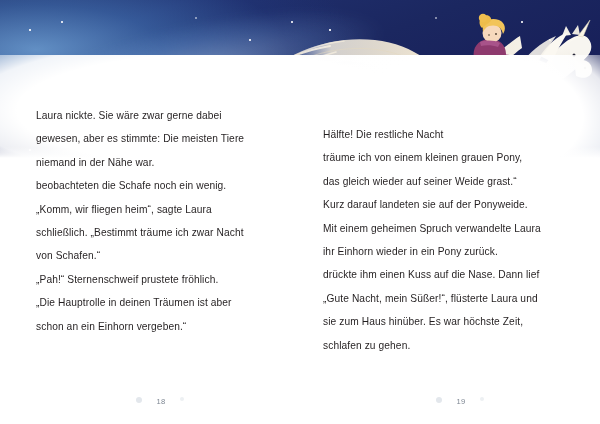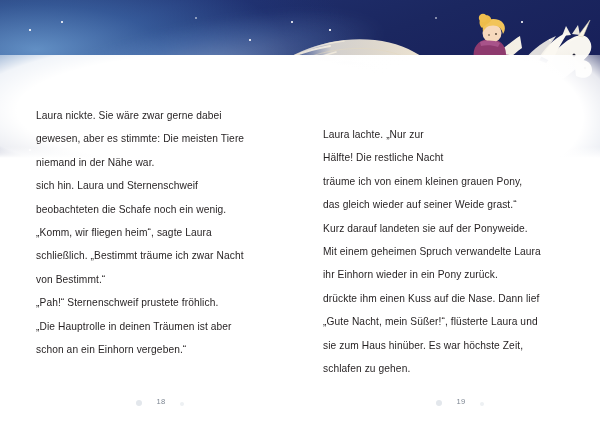--- a/index.html
+++ b/index.html
@@ -133,21 +133,21 @@
   .col-left  { left: 36px;  top: 6px;   width: 252px; }
   .col-right { left: 323px; top: 25px;  width: 252px; }
   .para { margin: 0; }
   .para + .para { margin-top: 3px; }
 
   
   .folio {
     position: absolute;
     bottom: 18px;
     display: flex;
-    align-items: flex-end;
+    align-items: flex-start;
     justify-content: center;
     gap: 14px;
     color: #9aa2ad;
     font-size: 7.6px;
     letter-spacing: .4px;
   }
   .folio-left  { left: 120px; width: 80px; }
   .folio-right { left: 420px; width: 80px; margin-top: 12px; }
   .folio .num { color: #7d8692; }
   .folio .dot {
@@ -304,32 +304,30 @@
     <div class="white-fade-2"></div>
     <div class="white-base"></div>
   </div>
 
   <div class="columns">
 
     <div class="col col-left">
       <p class="para">Laura nickte. Sie wäre zwar gerne dabei</p>
       <p class="para">gewesen, aber es stimmte: Die meisten Tiere</p>
       <p class="para">niemand in der Nähe war.</p>
-      <p class="para">sich hin. Laura und Sternenschweif</p>
       <p class="para">beobachteten die Schafe noch ein wenig.</p>
       <p class="para">„Komm, wir fliegen heim“, sagte Laura</p>
       <p class="para">schließlich. „Bestimmt träume ich zwar Nacht</p>
-      <p class="para">von Bestimmt.“</p>
+      <p class="para">von Schafen.“</p>
       <p class="para">„Pah!“ Sternenschweif prustete fröhlich.</p>
       <p class="para">„Die Hauptrolle in deinen Träumen ist aber</p>
       <p class="para">schon an ein Einhorn vergeben.“</p>
     </div>
 
     <div class="col col-right">
-      <p class="para">Laura lachte. „Nur zur</p>
       <p class="para">Hälfte! Die restliche Nacht</p>
       <p class="para">träume ich von einem kleinen grauen Pony,</p>
       <p class="para">das gleich wieder auf seiner Weide grast.“</p>
       <p class="para">Kurz darauf landeten sie auf der Ponyweide.</p>
       <p class="para">Mit einem geheimen Spruch verwandelte Laura</p>
       <p class="para">ihr Einhorn wieder in ein Pony zurück.</p>
       <p class="para">drückte ihm einen Kuss auf die Nase. Dann lief</p>
       <p class="para">„Gute Nacht, mein Süßer!“, flüsterte Laura und</p>
       <p class="para">sie zum Haus hinüber. Es war höchste Zeit,</p>
       <p class="para">schlafen zu gehen.</p>

